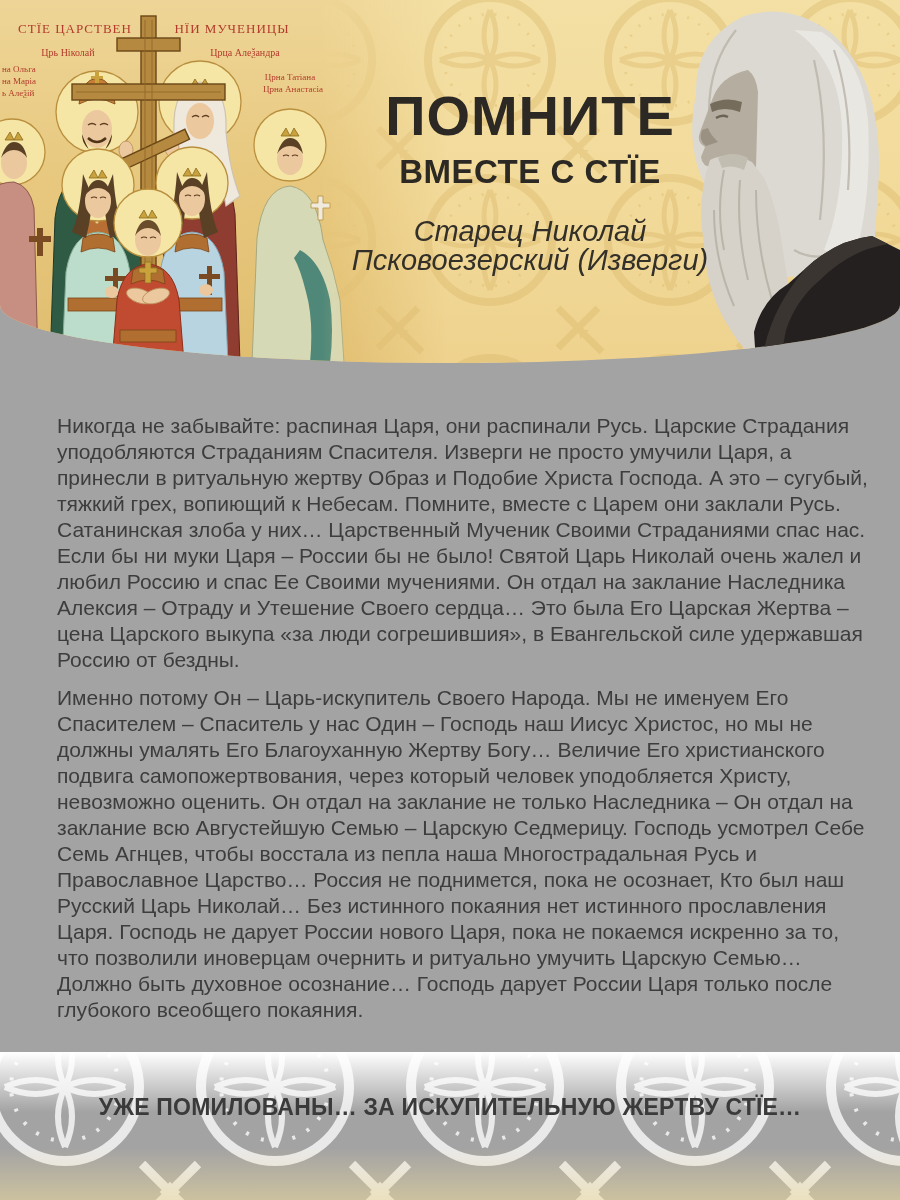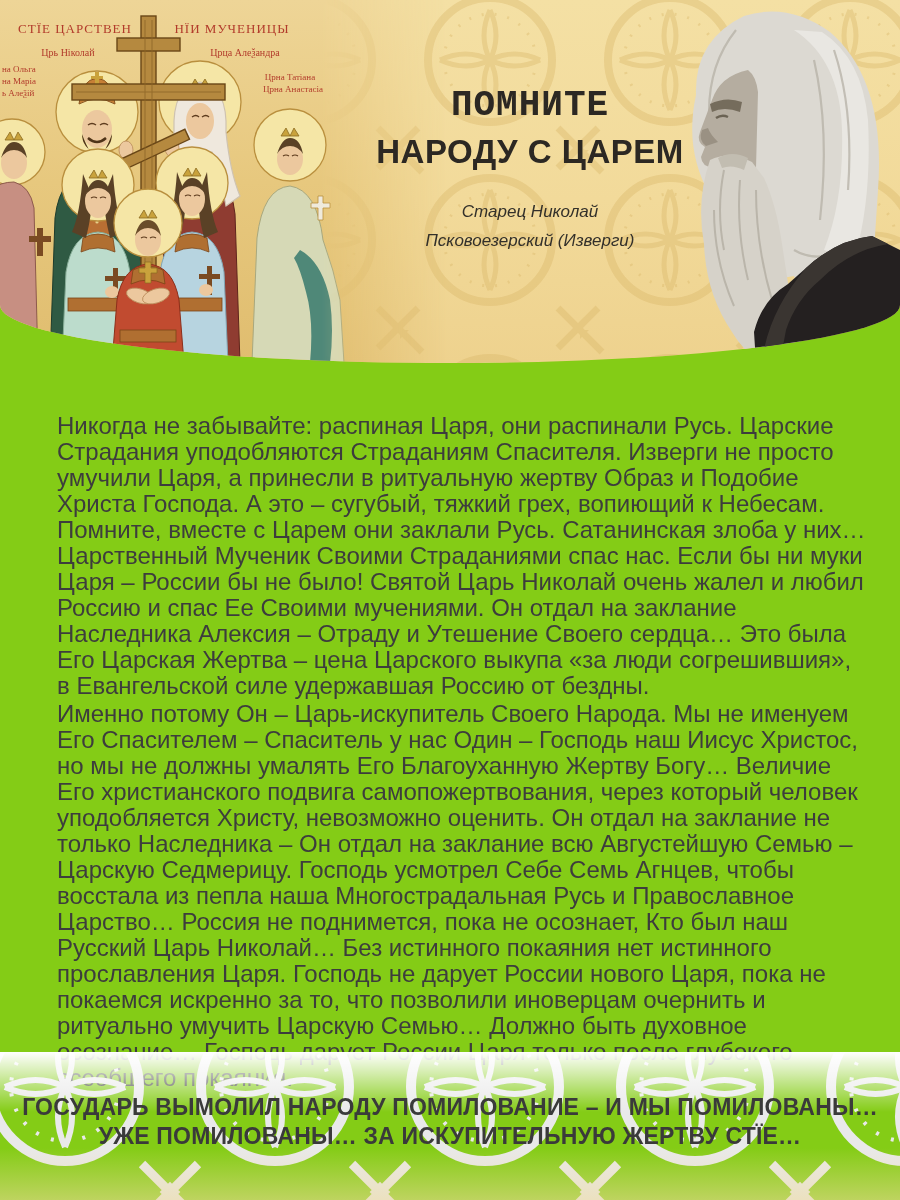--- a/index.html
+++ b/index.html
@@ -1,19 +1,19 @@
 <!DOCTYPE html>
 <html lang="ru"><head>
 <meta charset="utf-8">
 <style>
   * { margin:0; padding:0; box-sizing:border-box; }
   html,body { background:#ffffff; }
   .page {
     position:relative; width:900px; height:1200px;
-    background:#84cc16; overflow:hidden;
+    background:#a3a3a3; overflow:hidden;
     font-family:"Liberation Sans", sans-serif;
   }
 
   
   .header-band {
     position:absolute; top:0; left:0; width:900px; height:363px;
     background:linear-gradient(180deg,#f4e0a4 0%, #f2da9a 55%, #eed28e 100%);
     border-radius:0 0 50% 50% / 0 0 58px 58px;
     overflow:hidden;
   }
@@ -24,34 +24,33 @@
     mask-image:linear-gradient(90deg,#000 70%, rgba(0,0,0,0) 97%);
     -webkit-mask-image:linear-gradient(90deg,#000 70%, rgba(0,0,0,0) 97%);
   }
   .elder { position:absolute; right:0; top:0; width:256px; height:363px; }
 
   .title-block {
     position:absolute; left:338px; top:88px; width:384px;
     text-align:center; color:#2c2823;
   }
   .page-title {
-    font-size:36px; font-weight:800; letter-spacing:1px; line-height:1.0;
+    font-size:56px; font-weight:800; letter-spacing:1px; line-height:1.0;
     color:#2c2823;
-    font-family:Liberation Mono, monospace;
   }
   .title-sub { font-size:33px; font-weight:700; line-height:37px; letter-spacing:.5px; margin-top:9px; }
   .title-sub.second { margin-top:0; }
-  .attribution { margin-top:27px; font-style:italic; font-size:17px; line-height:29px; color:#33302a; font-weight:500; }
+  .attribution { margin-top:27px; font-style:italic; font-size:29px; line-height:29px; color:#33302a; font-weight:500; }
 
   
   .body-text {
     position:absolute; top:413px; left:57px; width:812px;
-    font-size:24px; line-height:26px; color:#3d3d3d;
-  }
-  .body-text p + p { margin-top:2px; }
+    font-size:21px; line-height:26px; color:#3d3d3d;
+  }
+  .body-text p + p { margin-top:12px; }
 
   
   .footer-band { position:absolute; left:0; bottom:0; width:900px; height:148px; }
   .footer-pattern { position:absolute; inset:0; width:100%; height:100%; }
   .footer-fade { position:absolute; left:0; top:0; width:100%; height:60px;
     background:linear-gradient(180deg,#ffffff 0%, rgba(255,255,255,0) 100%); }
   .footer-tint { position:absolute; left:0; bottom:0; width:100%; height:52px;
     background:linear-gradient(180deg, rgba(242,224,168,0) 0%, rgba(238,218,156,.55) 100%); }
   .footer-quote {
     position:absolute; left:0; top:41px; width:100%;
@@ -269,21 +268,21 @@
         <path d="M74,158 Q88,150 104,158 L100,170 Q88,164 78,168 Z" fill="#c2bdb1"></path>
       </g>
       <g>
         <path d="M112,363 L110,332 Q118,300 144,284 L162,268 Q192,240 228,236 L256,250 L256,363 Z" fill="#242020"></path>
         <path d="M162,268 Q192,240 228,236 L244,244 Q206,250 176,280 Q152,300 142,330 L136,362 L118,362 Q124,312 162,268 Z" fill="#3a3531"></path>
       </g>
     </svg>
 
     <div class="title-block">
       <div class="page-title">ПОМНИТЕ</div>
-      <div class="title-sub">НАРОДУ С ЦАРЕМ</div>
+      <div class="title-sub">ВМЕСТЕ С СТЇЕ</div>
       <div class="attribution">
         <div>Старец Николай</div>
         <div>Псковоезерский (Изверги)</div>
       </div>
     </div>
   </div>
 
   <div class="body-text">
     <p>Никогда не забывайте: распиная Царя, они распинали Русь. Царские Страдания уподобляются Страданиям Спасителя. Изверги не просто умучили Царя, а принесли в ритуальную жертву Образ и Подобие Христа Господа. А это – сугубый, тяжкий грех, вопиющий к Небесам. Помните, вместе с Царем они заклали Русь. Сатанинская злоба у них… Царственный Мученик Своими Страданиями спас нас. Если бы ни муки Царя – России бы не было! Святой Царь Николай очень жалел и любил Россию и спас Ее Своими мучениями. Он отдал на заклание Наследника Алексия – Отраду и Утешение Своего сердца… Это была Его Царская Жертва – цена Царского выкупа «за люди согрешившия», в Евангельской силе удержавшая Россию от бездны.</p>
     <p>Именно потому Он – Царь-искупитель Своего Народа. Мы не именуем Его Спасителем – Спаситель у нас Один – Господь наш Иисус Христос, но мы не должны умалять Его Благоуханную Жертву Богу… Величие Его христианского подвига самопожертвования, через который человек уподобляется Христу, невозможно оценить. Он отдал на заклание не только Наследника – Он отдал на заклание всю Августейшую Семью – Царскую Седмерицу. Господь усмотрел Себе Семь Агнцев, чтобы восстала из пепла наша Многострадальная Русь и Православное Царство… Россия не поднимется, пока не осознает, Кто был наш Русский Царь Николай… Без истинного покаяния нет истинного прославления Царя. Господь не дарует России нового Царя, пока не покаемся искренно за то, что позволили иноверцам очернить и ритуально умучить Царскую Семью… Должно быть духовное осознание… Господь дарует России Царя только после глубокого всеобщего покаяния.</p>
@@ -305,18 +304,17 @@
             <path d="M182,-24 l52,52 m0,-52 l-52,52" stroke-width="9"></path>
             <path d="M-24,182 l52,52 m0,-52 l-52,52" stroke-width="9"></path>
           </g>
         </pattern>
       </defs>
       <rect width="900" height="148" fill="url(#ornF)"></rect>
     </svg>
     <div class="footer-fade"></div>
     <div class="footer-tint"></div>
     <div class="footer-quote">
-      <div>ГОСУДАРЬ ВЫМОЛИЛ НАРОДУ ПОМИЛОВАНИЕ – И МЫ ПОМИЛОВАНЫ…</div>
       <div>УЖЕ ПОМИЛОВАНЫ… ЗА ИСКУПИТЕЛЬНУЮ ЖЕРТВУ СТЇЕ…</div>
     </div>
   </div>
 
 </div>
 
 </body></html>

